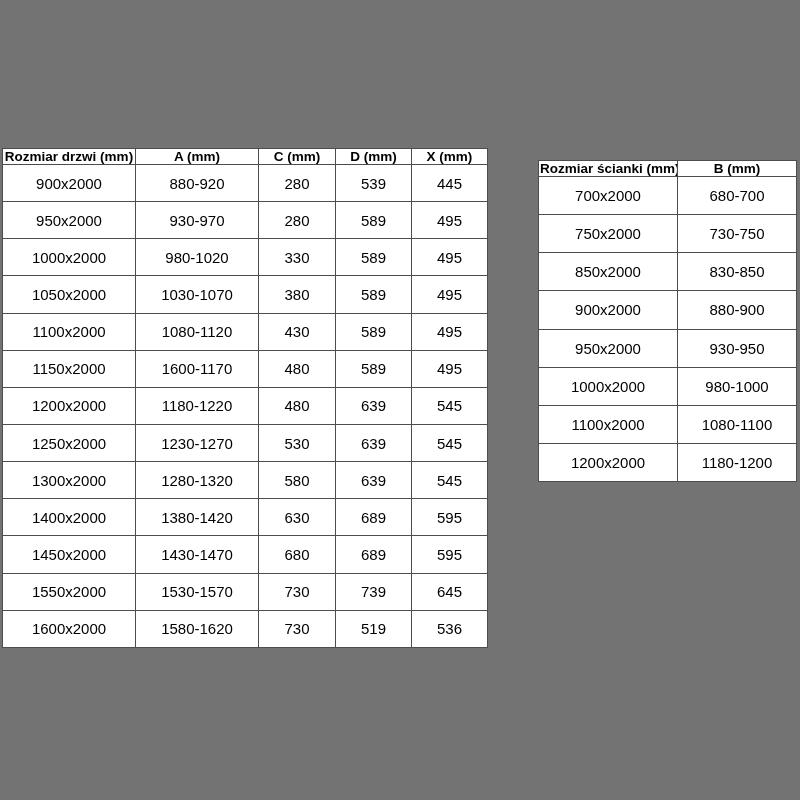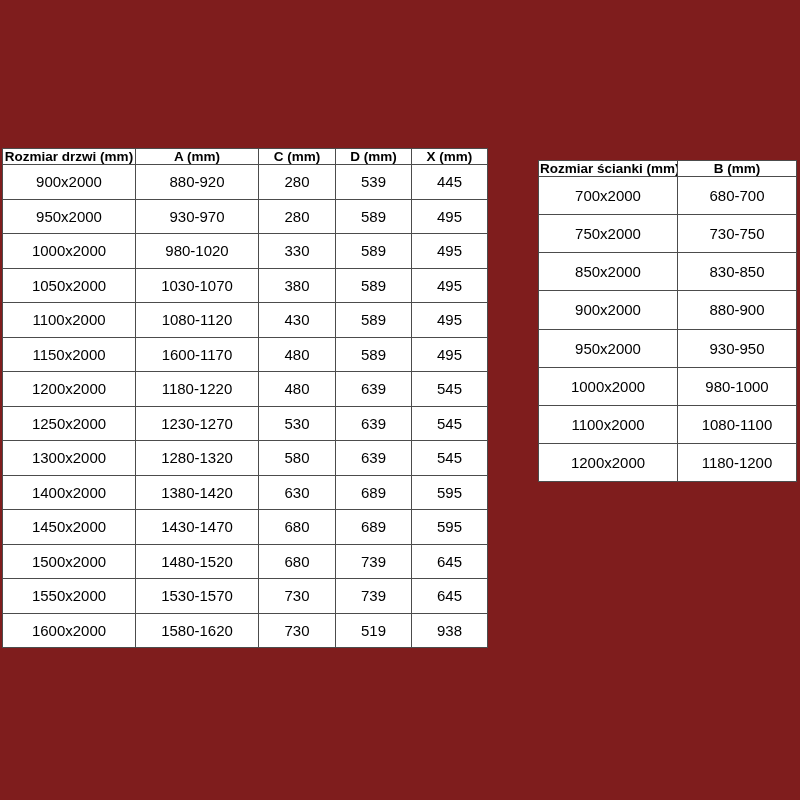--- a/index.html
+++ b/index.html
@@ -4,21 +4,21 @@
 <style>
   html, body {
     margin: 0;
     padding: 0;
     background: #ffffff;
   }
   .canvas {
     position: relative;
     width: 800px;
     height: 800px;
-    background: #7f1d1d;
+    background: #737373;
     overflow: hidden;
   }
   table.spec {
     position: absolute;
     border-collapse: collapse;
     table-layout: fixed;
     background: #ffffff;
   }
   #doors-table {
     left: 2px;
@@ -143,39 +143,32 @@
           <td>595</td>
         </tr>
         <tr>
           <td>1450x2000</td>
           <td>1430-1470</td>
           <td>680</td>
           <td>689</td>
           <td>595</td>
         </tr>
         <tr>
-          <td>1500x2000</td>
-          <td>1480-1520</td>
-          <td>680</td>
-          <td>739</td>
-          <td>645</td>
-        </tr>
-        <tr>
           <td>1550x2000</td>
           <td>1530-1570</td>
           <td>730</td>
           <td>739</td>
           <td>645</td>
         </tr>
         <tr>
           <td>1600x2000</td>
           <td>1580-1620</td>
           <td>730</td>
           <td>519</td>
-          <td>938</td>
+          <td>536</td>
         </tr>
       </tbody>
     </table>
 
   <table class="spec" id="walls-table">
     <colgroup>
       <col style="width:139px">
       <col style="width:119px">
     </colgroup>
   <thead>

